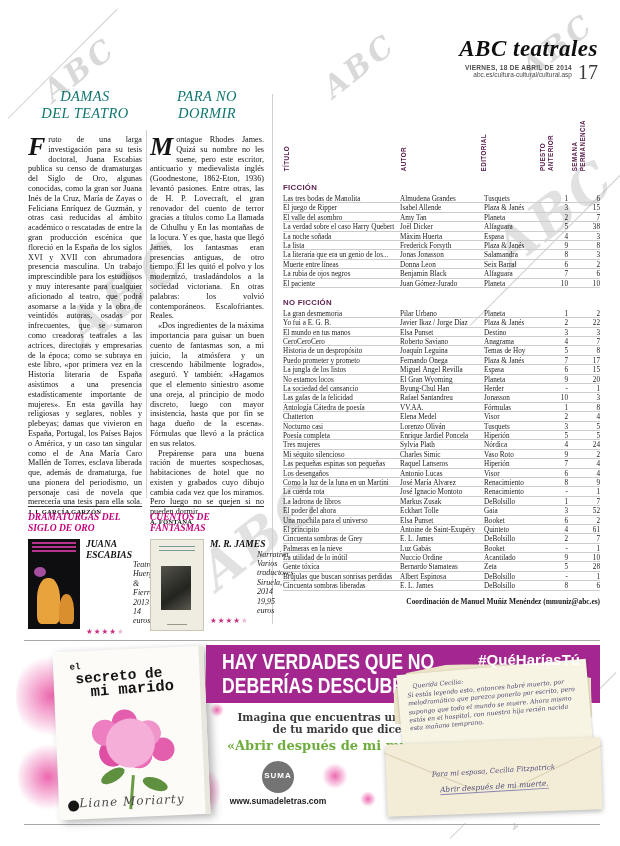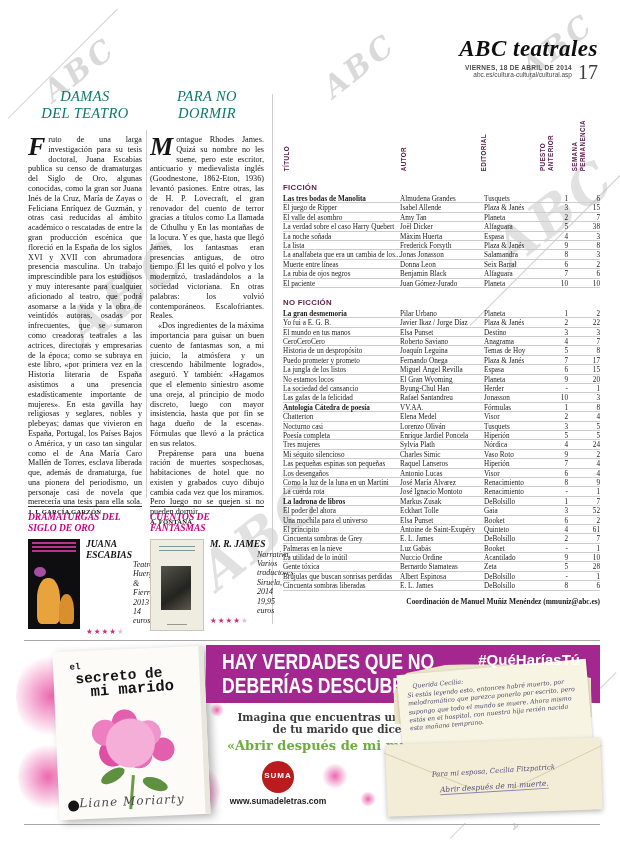--- a/index.html
+++ b/index.html
@@ -77,21 +77,21 @@
   .sec-label { font:bold 7.8px "Liberation Sans", sans-serif; color:#5c2150;
                letter-spacing:.3px; margin:10px 0 2px; }
   .section:first-of-type .sec-label { margin-top:3px; }
   .trow { display:flex; align-items:baseline; border-bottom:1px solid #cdcdcd;
           height:9.4px; box-sizing:border-box; font-size:7.2px; color:#1c1c1c; padding-top:1px; }
   .c-title  { flex:1; white-space:nowrap; overflow:hidden; }
   .c-author { width:84px; flex:none; white-space:nowrap; overflow:hidden; }
   .c-pub    { width:58px; flex:none; white-space:nowrap; overflow:hidden; }
   .c-prev   { width:26px; flex:none; text-align:right; }
   .c-weeks  { width:32px; flex:none; text-align:right; }
-  .trow.lead .c-title { font-weight:bold; }
+  .trow.lead .c-title { font-weight:normal; }
   .table-footer { text-align:right; font:bold 7.4px "Liberation Serif", serif; margin-top:6px; color:#1a1a1a; }
 
   .divider { position:absolute; left:24px; width:576px; height:1px; background:#a8a8a8; }
   #divider-top { top:640px; } #divider-bottom { top:824px; }
 
   
   .ad { position:absolute; left:24px; top:645px; width:576px; height:178px; background:#fff; }
   .dot { position:absolute; border-radius:50%;
          background:radial-gradient(circle, rgba(233,78,161,.85), rgba(233,78,161,0) 70%); }
   .book { position:absolute; left:32px; top:4px; width:146px; height:168px; background:#fcfbf7;
@@ -124,21 +124,21 @@
   .banner-lines { position:absolute; left:16px; top:5px; transform:scaleX(.8);
                   transform-origin:left top; color:#fff;
                   font:bold 22px/24px "Liberation Sans", sans-serif; white-space:nowrap; }
   .hashtag { position:absolute; right:12px; top:6px; color:#fff; z-index:4;
              font:bold 15px "Liberation Sans", sans-serif; }
   .taglines { position:absolute; left:180px; top:66px; width:270px; text-align:center;
               font:bold 10.5px/12px "DejaVu Serif", serif; color:#3c3c3c; }
   .quote { position:absolute; left:180px; top:93px; width:270px; text-align:center;
            font:bold 13px "DejaVu Serif", serif; color:#6fae3e; }
   .suma-logo { position:absolute; left:238px; top:116px; width:32px; height:32px;
-               background:#b91c1c; border-radius:50%; color:#fff; text-align:center; }
+               background:#737373; border-radius:50%; color:#fff; text-align:center; }
   .suma-txt { font:bold 8px/8px "Liberation Sans", sans-serif; letter-spacing:1px; padding-top:11px; }
   .website { position:absolute; left:180px; top:151px; width:148px; text-align:center;
              font:bold 8.5px "Liberation Sans", sans-serif; color:#222; }
   .envelope { position:absolute; right:0; top:16px; width:215px; height:152px;
               transform:rotate(-2deg); z-index:3; }
   .env-back { position:absolute; left:10px; top:2px; width:198px; height:58px; background:#ece4c8;
               clip-path:polygon(0 45%, 7% 12%, 28% 0, 70% 5%, 100% 32%, 100% 100%, 0 100%); }
   .letter { position:absolute; left:16px; top:6px; width:190px; height:94px; background:#f8f4e3;
             transform:rotate(-3deg); box-shadow:0 1px 3px rgba(0,0,0,.25);
             padding:8px 9px; box-sizing:border-box; }
@@ -293,21 +293,21 @@
     <span class="c-weeks">3</span>
   </div>
         <div class="trow">
     <span class="c-title">La lista</span>
     <span class="c-author">Frederick Forsyth</span>
     <span class="c-pub">Plaza &amp; Janés</span>
     <span class="c-prev">9</span>
     <span class="c-weeks">8</span>
   </div>
         <div class="trow">
-    <span class="c-title">La analfabeta que era un cambia de los...</span>
+    <span class="c-title">La literaria que era un genio de los...</span>
     <span class="c-author">Jonas Jonasson</span>
     <span class="c-pub">Salamandra</span>
     <span class="c-prev">8</span>
     <span class="c-weeks">3</span>
   </div>
         <div class="trow">
     <span class="c-title">Muerte entre líneas</span>
     <span class="c-author">Donna Leon</span>
     <span class="c-pub">Seix Barral</span>
     <span class="c-prev">6</span>

